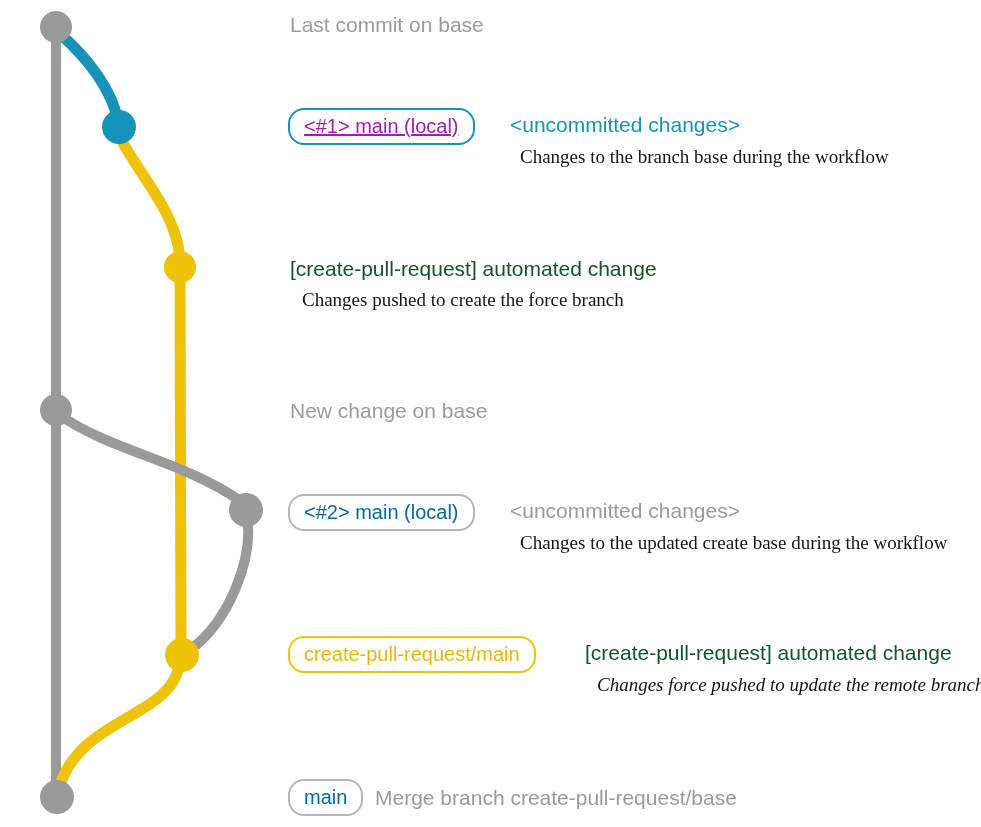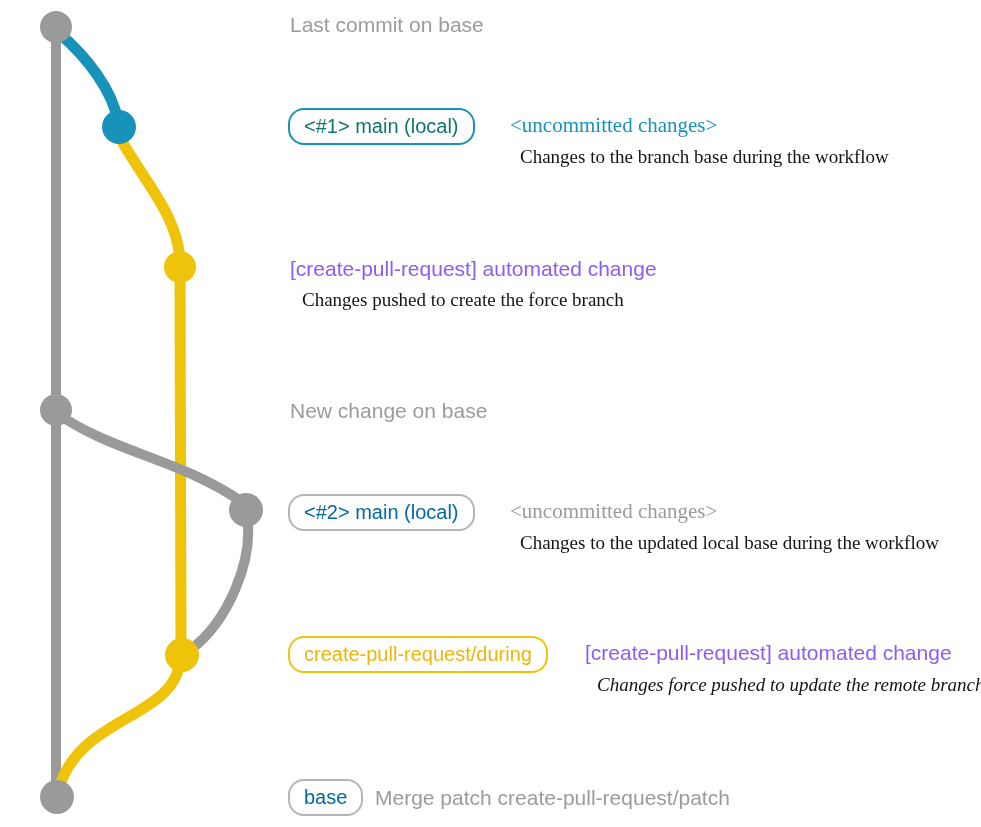--- a/index.html
+++ b/index.html
@@ -24,30 +24,30 @@
     position: absolute;
     display: inline-block;
     border: 2px solid;
     border-radius: 16px;
     font-size: 20px;
     line-height: 1.25;
     padding: 4px 14px;
     white-space: nowrap;
     background: #ffffff;
   }
-  .badge.teal   { color: #0f766e; border-color: #1793ba; }
+  .badge.teal   { color: #a21caf; border-color: #1793ba; text-decoration: underline; }
   .badge.grayb  { color: #0369a1; border-color: #b5b5b5; }
   .badge.yellow { color: #eab60d; border-color: #f0c30b; }
 
-  .status { position: absolute; font-size: 21px; white-space: nowrap; font-family: Liberation Serif, serif; }
+  .status { position: absolute; font-size: 21px; white-space: nowrap; }
   .status.teal { color: #1793ba; }
   .status.gray { color: #9b9b9b; }
 
   .lbl { position: absolute; font-size: 21px; white-space: nowrap; }
-  .lbl.yellow { color: #8b5cf6; }
+  .lbl.yellow { color: #14532d; }
   .lbl.gray   { color: #9b9b9b; }
 
   .note {
     position: absolute;
     font-family: "Liberation Serif", serif;
     font-size: 19px;
     color: #141414;
     white-space: nowrap;
   }
 </style>
@@ -85,22 +85,22 @@
   <div class="status teal" style="left:478px; top:113px;">&lt;uncommitted changes&gt;</div>
   <div class="note" style="left:488px; top:146px;">Changes to the branch base during the workflow</div>
 
   <div class="lbl yellow" style="left:258px; top:257px;">[create-pull-request] automated change</div>
   <div class="note" style="left:270px; top:289px;">Changes pushed to create the force branch</div>
 
   <div class="hdr" style="left:258px; top:399px;">New change on base</div>
 
   <div class="badge grayb" style="left:256px; top:494px;">&lt;#2&gt; main (local)</div>
   <div class="status gray" style="left:478px; top:499px;">&lt;uncommitted changes&gt;</div>
-  <div class="note" style="left:488px; top:532px;">Changes to the updated local base during the workflow</div>
+  <div class="note" style="left:488px; top:532px;">Changes to the updated create base during the workflow</div>
 
-  <div class="badge yellow" style="left:256px; top:636px;">create-pull-request/during</div>
+  <div class="badge yellow" style="left:256px; top:636px;">create-pull-request/main</div>
   <div class="lbl yellow" style="left:553px; top:641px;">[create-pull-request] automated change</div>
   <div class="note" style="left:565px; top:674px;font-style:italic;">Changes force pushed to update the remote branch</div>
 
-  <div class="badge grayb" style="left:256px; top:779px;">base</div>
-  <div class="lbl gray" style="left:343px; top:786px;">Merge patch create-pull-request/patch</div>
+  <div class="badge grayb" style="left:256px; top:779px;">main</div>
+  <div class="lbl gray" style="left:343px; top:786px;">Merge branch create-pull-request/base</div>
 
 </div>
 
 </body></html>

